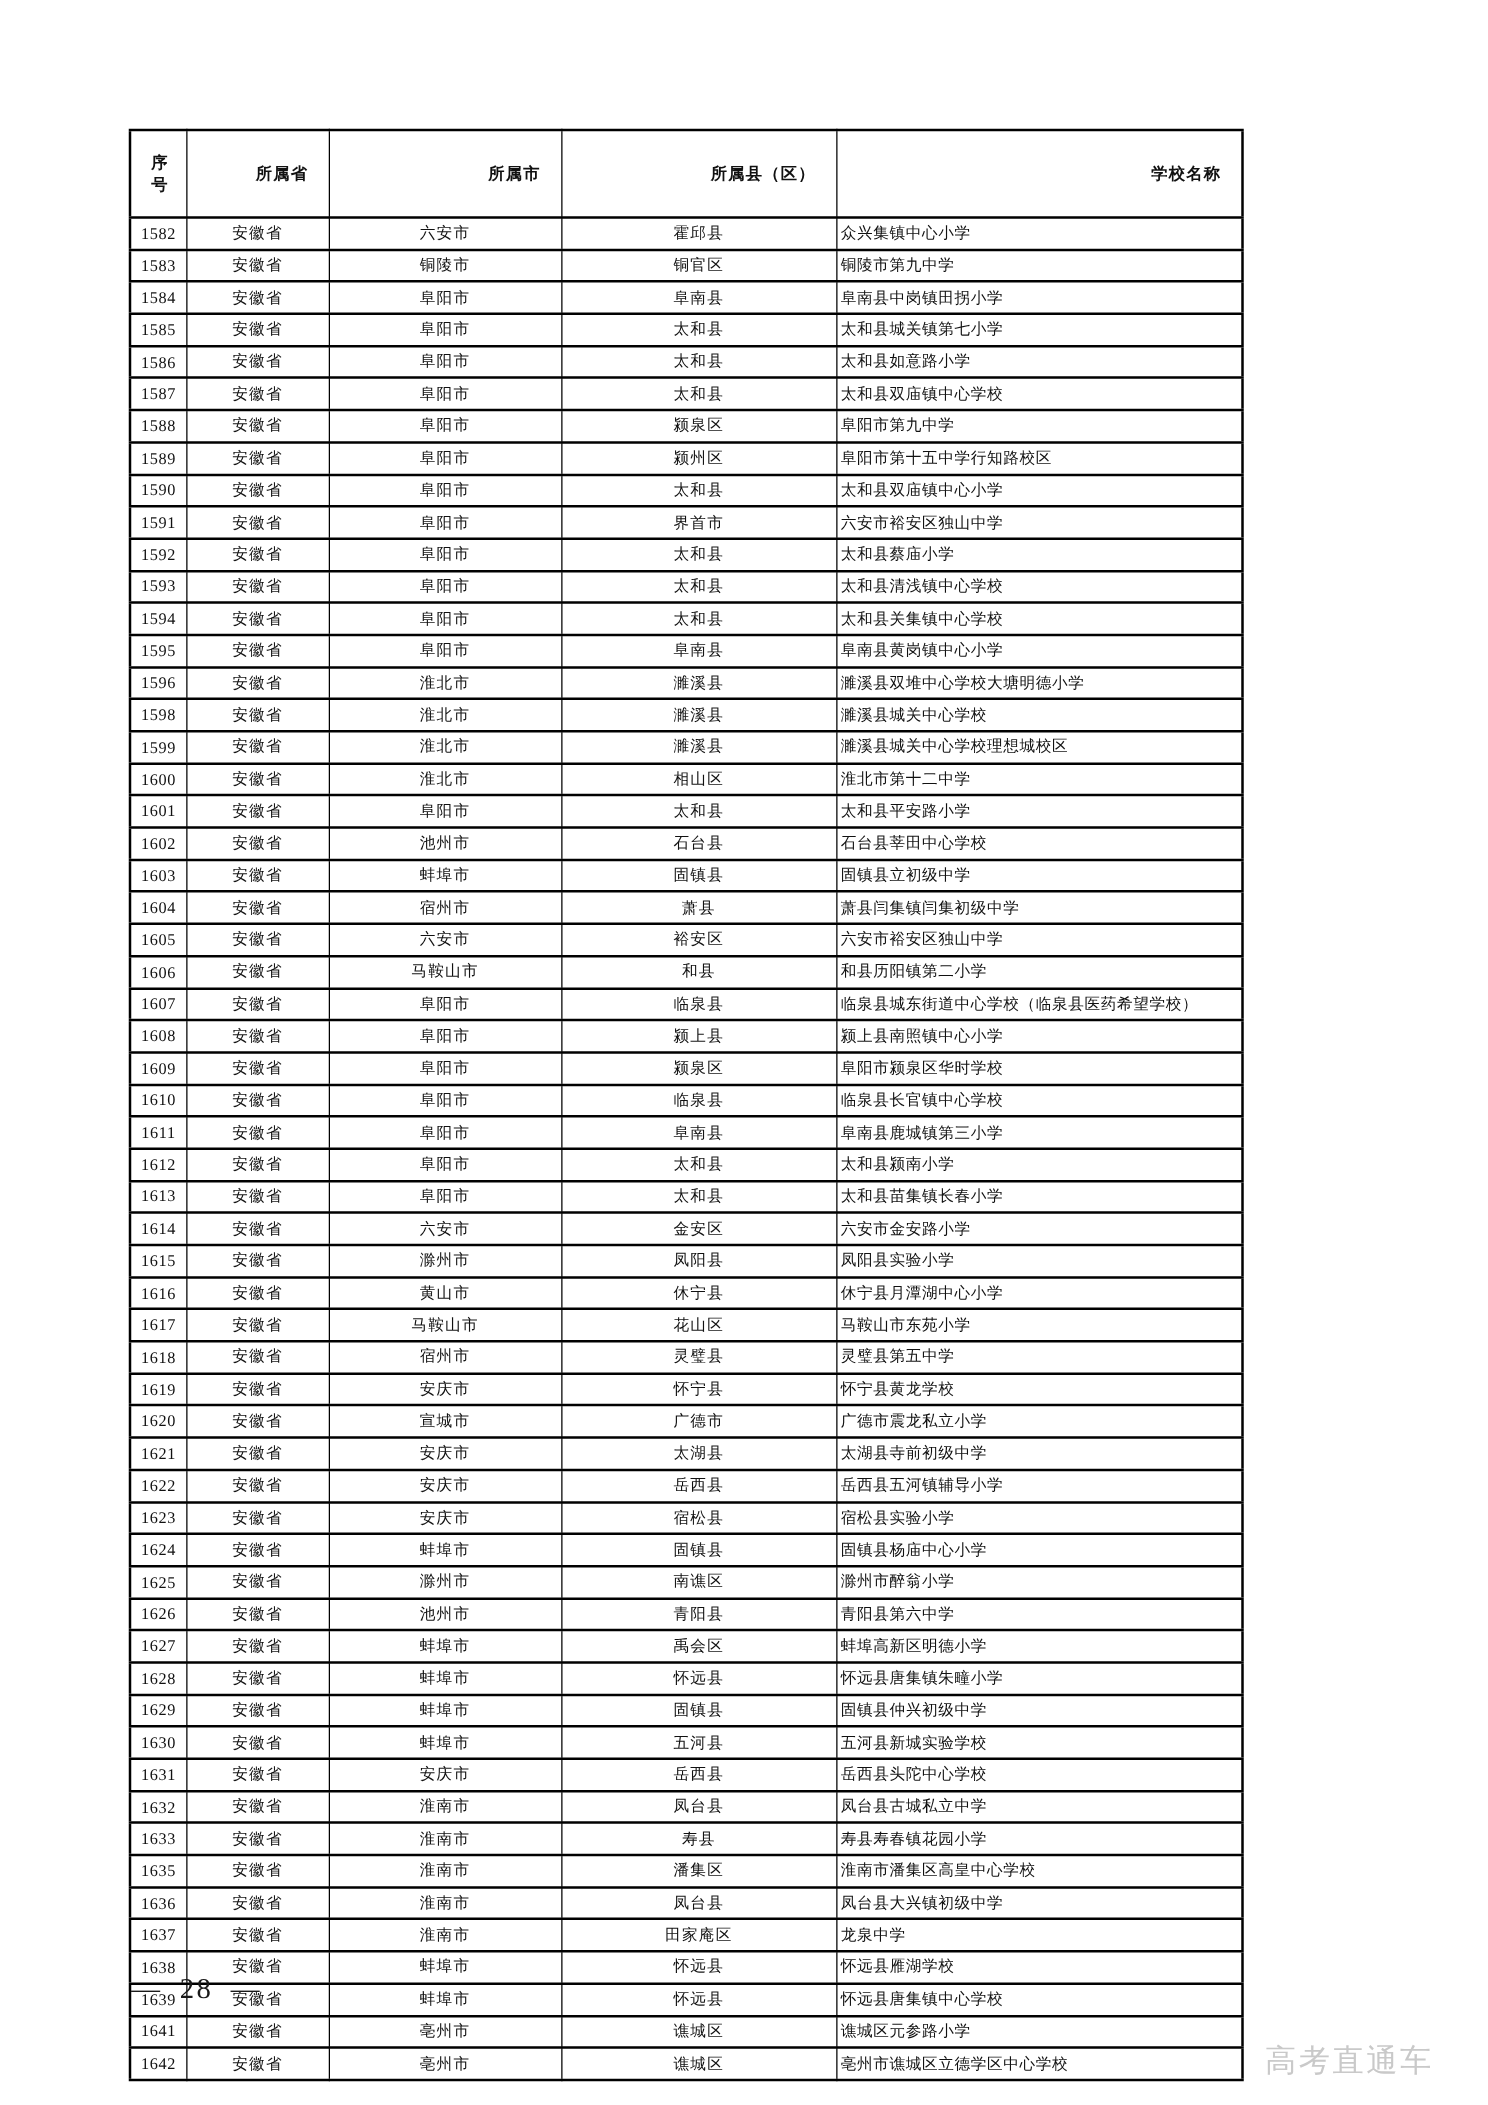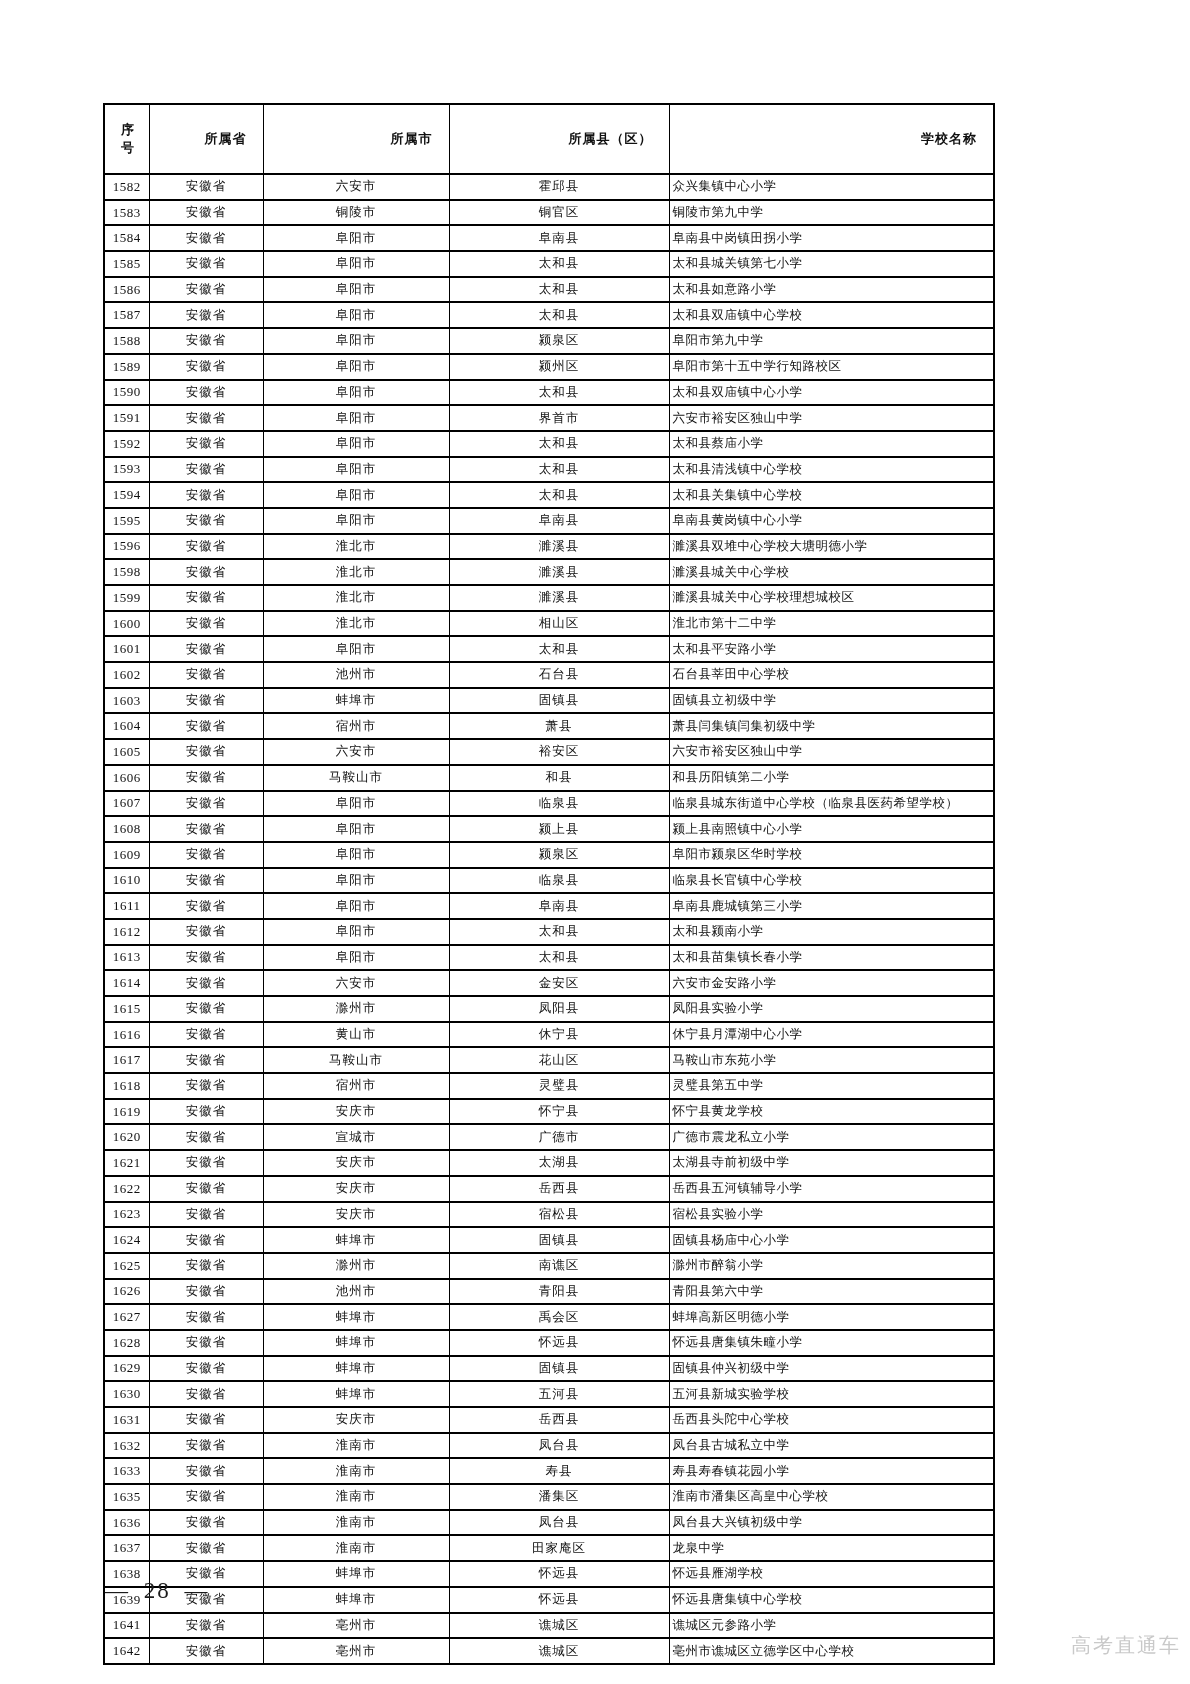--- a/index.html
+++ b/index.html
@@ -54,23 +54,23 @@
     letter-spacing:0.5px;
   }
   .footer-page{
     position:absolute;left:105px;top:1578px;
     font-size:23px;
     letter-spacing:2px;
     word-spacing:6px;
     color:#1a1a1a;
   }
   .watermark{
-    position:absolute;left:1071px;top:1632px;
+    position:absolute;left:1012px;top:1632px;
     font-family:Liberation Serif, serif;
-    font-size:20px;
+    font-size:25px;
     letter-spacing:2px;
     color:#c9c9c9;
   }
 </style>
 </head>
 <body>
 
 <div class="page">
 
   <table class="schools">

